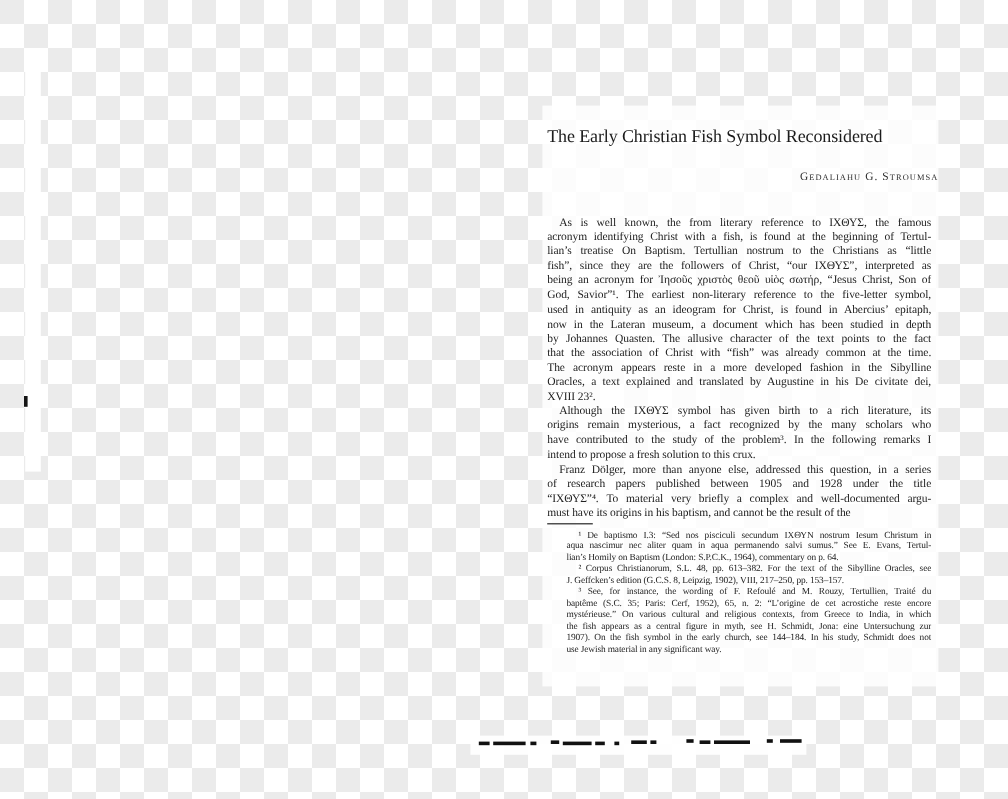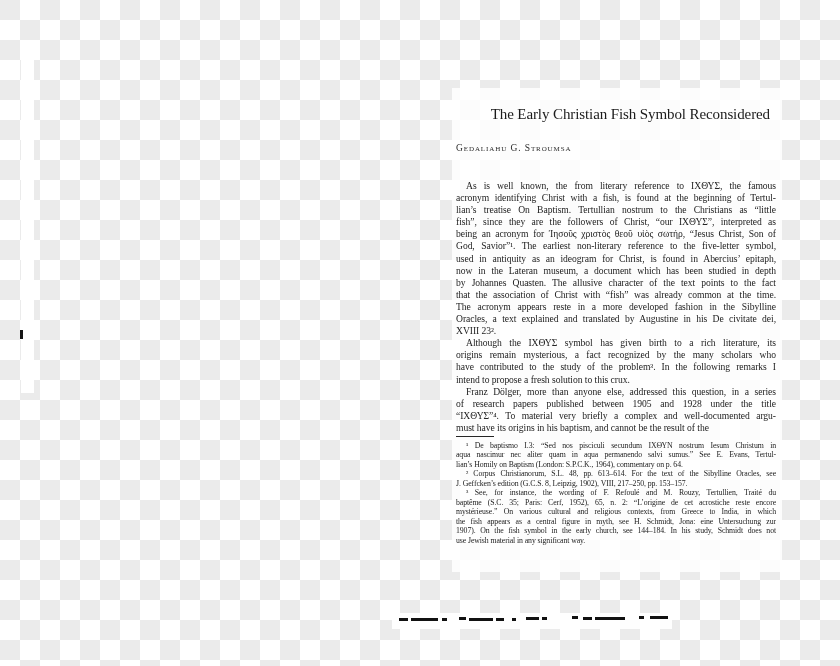--- a/index.html
+++ b/index.html
@@ -25,47 +25,47 @@
   }
   #crop-tick {
     position: absolute; left: 20px; top: 330px; width: 3px; height: 9px;
     background: #151515;
   }
   #column {
     position: absolute; left: 452px; top: 88px; width: 326px; padding: 0 0 0 4px;
     color: #1f1f1f;
   }
   .title {
-    margin: 17px 12px 0 0; text-align: right;
+    margin: 17px 2px 0 0; text-align: left;
     font-size: 15px; line-height: 19px; font-weight: 500;
     letter-spacing: -0.1px; color: #1b1b1b; white-space: nowrap;
   }
   .author {
-    margin: 19px 0 0 0; text-align: left;
+    margin: 19px 0 0 0; text-align: right;
     font-variant: small-caps; font-size: 9.5px; line-height: 11px;
     letter-spacing: 0.9px; color: #2a2a2a;
   }
   .bodytext { margin-top: 26px; width: 320px; }
   .bodytext .para { margin: 0; }
   .tline {
     height: 12.1px; line-height: 12.1px; font-size: 9.6px;
     letter-spacing: -0.05px; overflow: hidden;
     text-align: justify; text-align-last: justify;
     color: #222222;
   }
   .tlast { text-align-last: left; }
   .para .tline:first-child, .fnote .tline:first-child { text-indent: 10px; }
   .fnsep {
     margin-top: 2px; width: 38px; height: 0;
     border-top: 1px solid #262626;
   }
   .fnotes { margin-top: 4px; width: 320px; }
   .fnote { margin: 0; }
   .fnote .tline {
-    height: 9.5px; line-height: 9.5px; font-size: 7.8px; letter-spacing: -0.1px;
+    height: 9.5px; line-height: 9.5px; font-size: 7.8px; letter-spacing: -0.1px; margin-left: 16px;
   }
   
   #bottom-fragments {
     position: absolute; left: 392px; top: 613px; width: 280px; height: 16px;
     background: rgba(255,255,255,0.95);
   }
   .dash { position: absolute; height: 3px; background: #111111; }
 </style>
 </head>
 <body>
@@ -113,21 +113,21 @@
 
   <div class="fnsep"></div>
 
   <div class="fnotes">
     <div class="fnote">
         <div class="tline">¹ De baptismo I.3: “Sed nos pisciculi secundum ΙΧΘΥΝ nostrum Iesum Christum in</div>
         <div class="tline">aqua nascimur nec aliter quam in aqua permanendo salvi sumus.” See E. Evans, Tertul-</div>
         <div class="tline tlast">lian’s Homily on Baptism (London: S.P.C.K., 1964), commentary on p. 64.</div>
       </div>
     <div class="fnote">
-        <div class="tline">² Corpus Christianorum, S.L. 48, pp. 613–614. For the text of the Sibylline Oracles, see</div>
+        <div class="tline">² Corpus Christianorum, S.L. 48, pp. 613–382. For the text of the Sibylline Oracles, see</div>
         <div class="tline tlast">J. Geffcken’s edition (G.C.S. 8, Leipzig, 1902), VIII, 217–250, pp. 153–157.</div>
       </div>
     <div class="fnote">
         <div class="tline">³ See, for instance, the wording of F. Refoulé and M. Rouzy, Tertullien, Traité du</div>
         <div class="tline">baptême (S.C. 35; Paris: Cerf, 1952), 65, n. 2: “L’origine de cet acrostiche reste encore</div>
         <div class="tline">mystérieuse.” On various cultural and religious contexts, from Greece to India, in which</div>
         <div class="tline">the fish appears as a central figure in myth, see H. Schmidt, Jona: eine Untersuchung zur</div>
         <div class="tline">1907). On the fish symbol in the early church, see 144–184. In his study, Schmidt does not</div>
         <div class="tline tlast">use Jewish material in any significant way.</div>
       </div>

